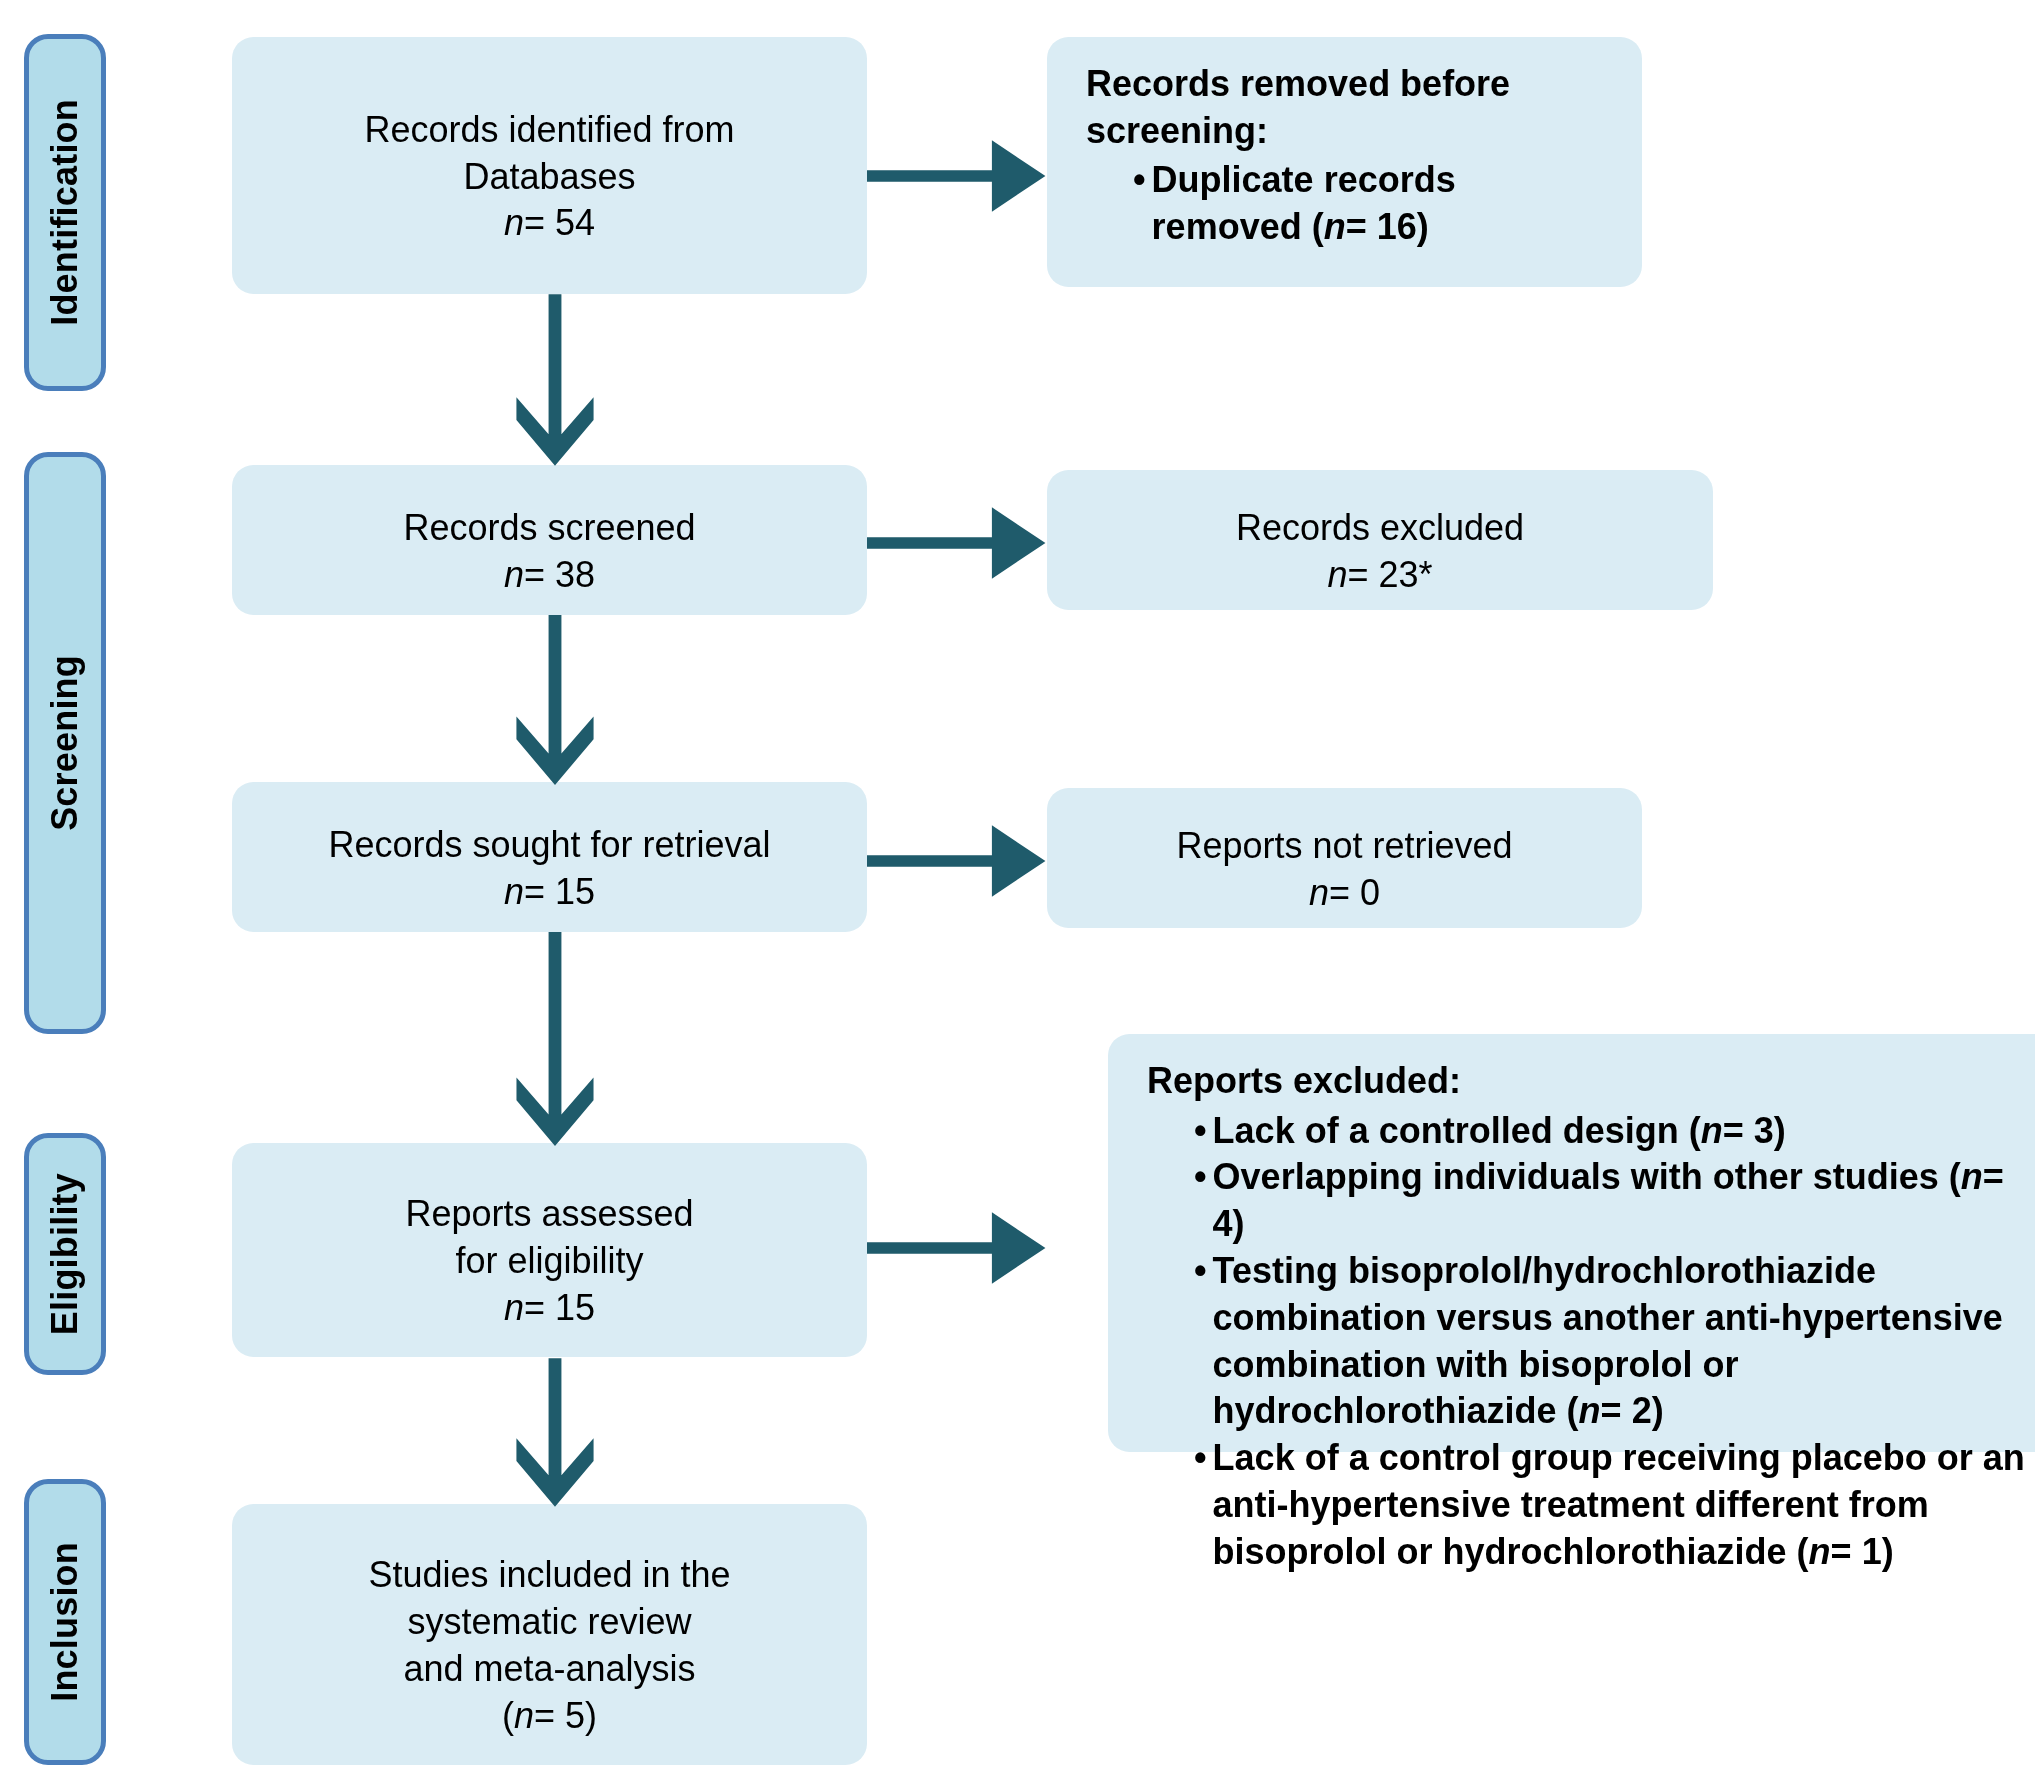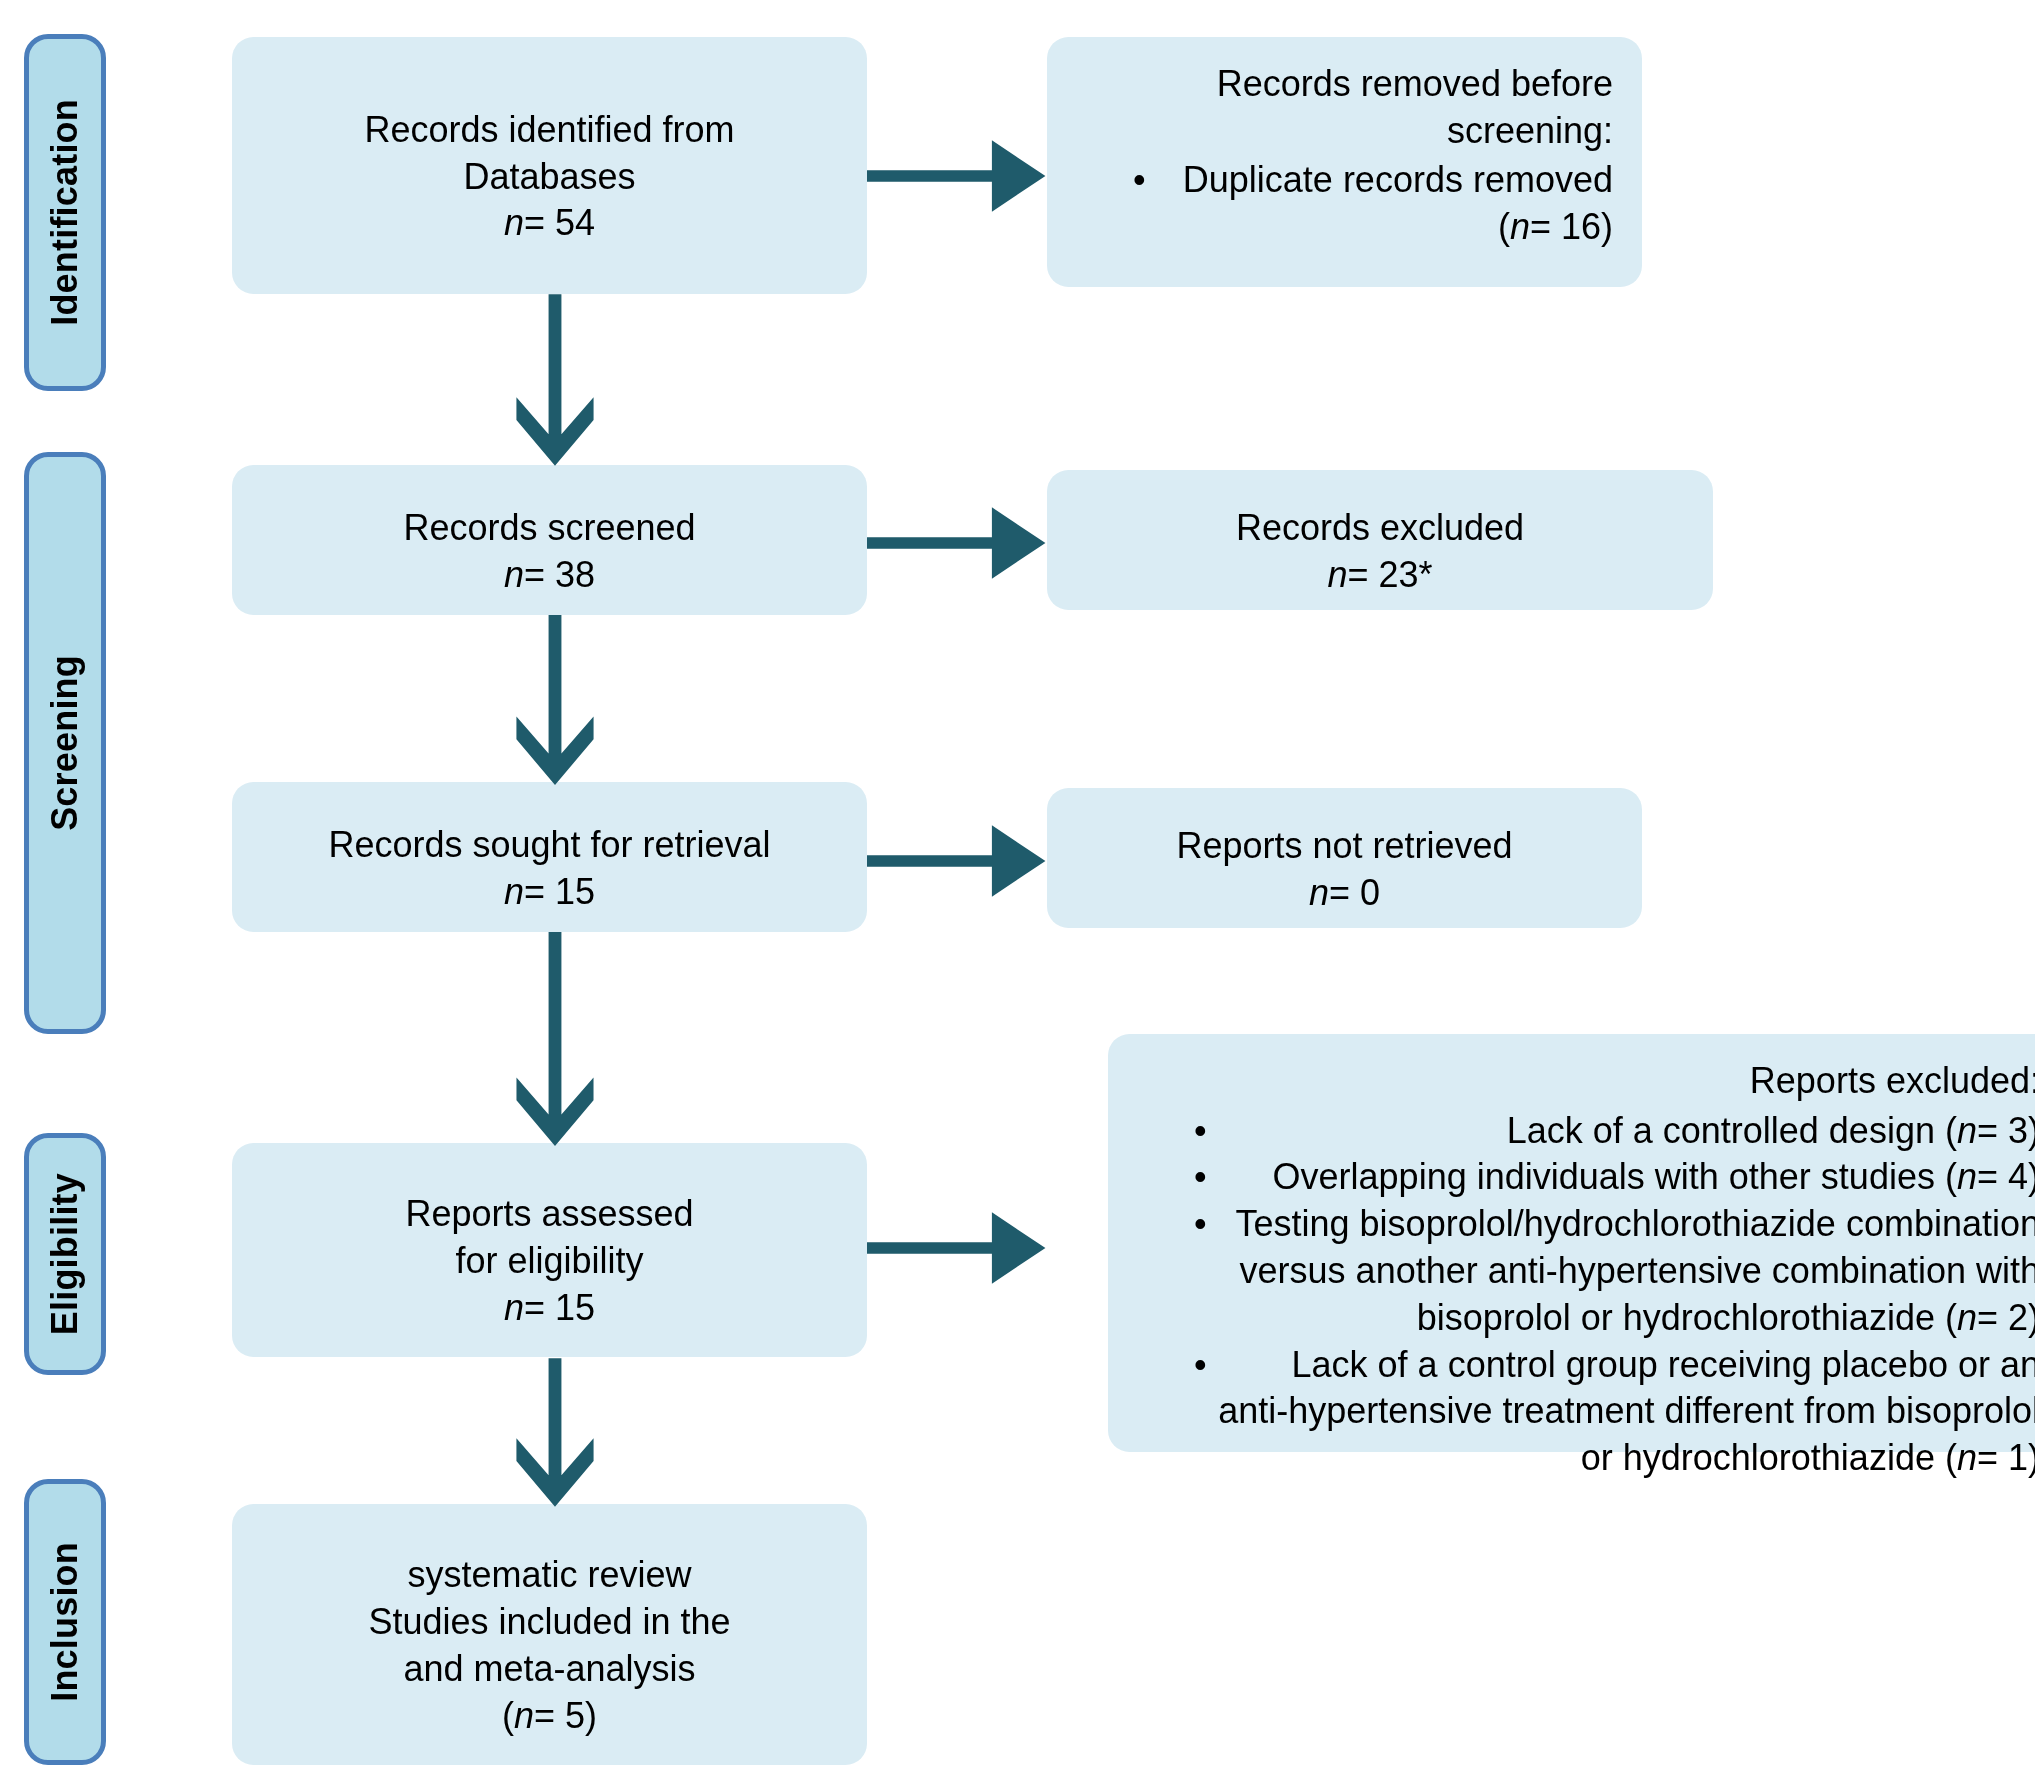--- a/index.html
+++ b/index.html
@@ -55,22 +55,23 @@
     display: flex;
     align-items: center;
     justify-content: center;
     text-align: center;
   }
   .flow-box .inner {
     width: 100%;
     margin-top: 23px;
   }
   .flow-box.left-aligned {
-    text-align: right;
+    text-align: left;
     padding: 24px 29px 24px 39px;
+    font-weight: bold;
   }
   .flow-box .lead {
     display: block;
   }
   .it { font-style: italic; }
 
   
   ul.bullets {
     margin: 2.9px 0 0 0;
     padding: 0 0 0 47px;
@@ -174,22 +175,22 @@
     <ul class="bullets tight">
       <li><span>Lack of a controlled design (</span><span class="it">n</span><span>= 3)</span></li>
       <li><span>Overlapping individuals with other studies (</span><span class="it">n</span><span>= 4)</span></li>
       <li><span>Testing bisoprolol/hydrochlorothiazide combination versus another anti-hypertensive combination with bisoprolol or hydrochlorothiazide (</span><span class="it">n</span><span>= 2)</span></li>
       <li><span>Lack of a control group receiving placebo or an anti-hypertensive treatment different from bisoprolol or hydrochlorothiazide (</span><span class="it">n</span><span>= 1)</span></li>
     </ul>
   </div>
 
   <div class="flow-box center-aligned" style="left:232px; top:1504px; width:635px; height:261px;">
     <div class="inner">
+      <span class="lead">Studies included in the</span>
       <span class="lead">systematic review</span>
-      <span class="lead">Studies included in the</span>
       <span class="lead">and meta-analysis</span>
       <span class="lead"><span>(</span><span class="it">n</span><span>= 5)</span></span>
     </div>
   </div>
 
   <div class="conn" style="left:867px; top:133px; width:182px; height:86px;">
     <svg width="182" height="86" viewBox="0 0 255 120">
       <path d="M0,52 L175,52 L175,10 L250,60 L175,110 L175,68 L0,68 Z" fill="#1f5b6b"></path>
     </svg>
   </div>

